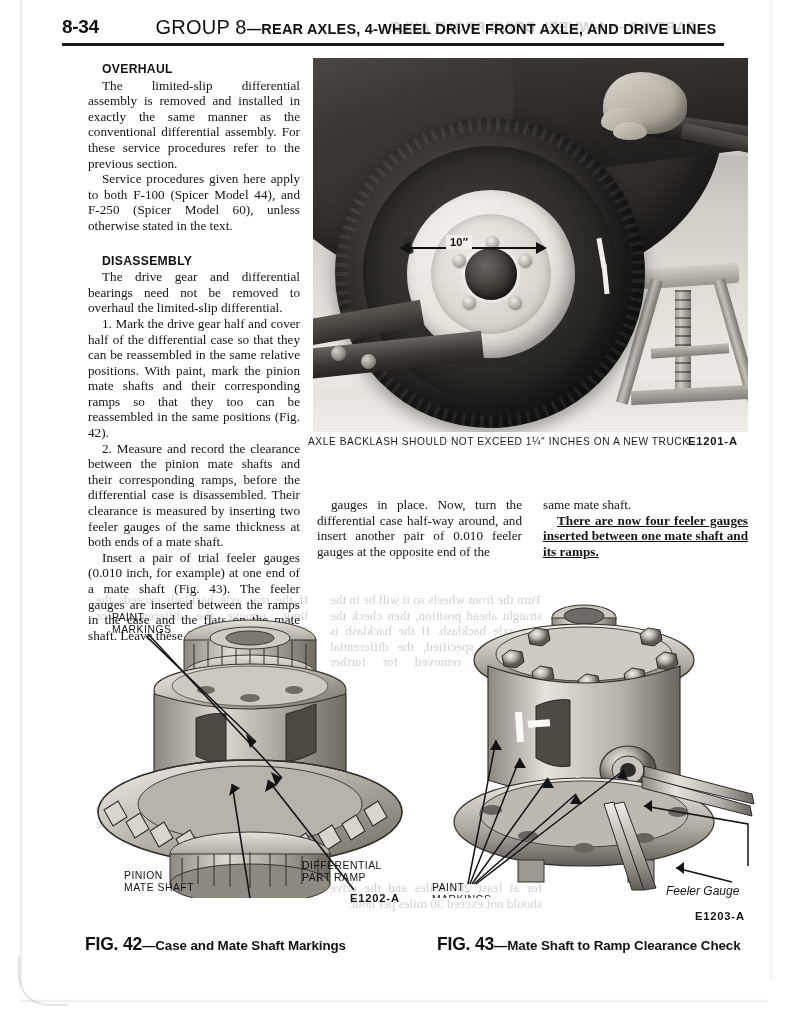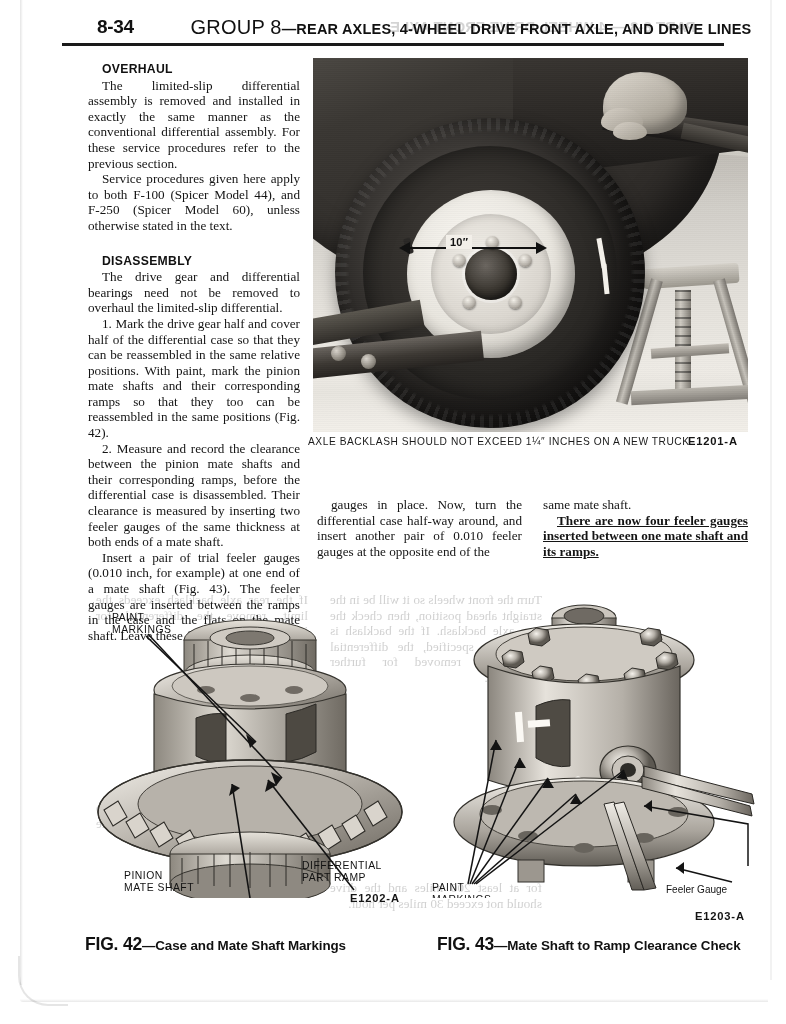--- a/index.html
+++ b/index.html
@@ -44,21 +44,21 @@
   #page-edge-right {
     position: absolute;
     right: 14px; top: 0; width: 2px; height: 980px;
     background: rgba(0,0,0,0.05);
   }
 
   
   #running-head {
     position: absolute;
     left: 62px; top: 12px;
-    width: 662px; height: 30px; margin-left: 35px;
+    width: 662px; height: 30px;
   }
   .folio {
     position: absolute;
     left: 0; top: 4px;
     font-family: "Liberation Sans", sans-serif;
     font-weight: bold;
     font-size: 19px;
     letter-spacing: -0.3px;
     color: #111;
   }
@@ -412,21 +412,22 @@
     font-size: 10.4px;
     letter-spacing: 0.5px;
     color: #121212;
     text-align: left;
     line-height: 12px;
     white-space: nowrap;
   }
   .art-label-italic {
     position: absolute;
     font-family: "Liberation Sans", sans-serif;
-    font-size: 10px;
+    font-style: italic;
+    font-size: 12px;
     color: #141414;
     white-space: nowrap;
   }
 </style>
 </head>
 <body>
 
 <div id="page-sheet">
 
   <div id="page-edge-left"></div>

